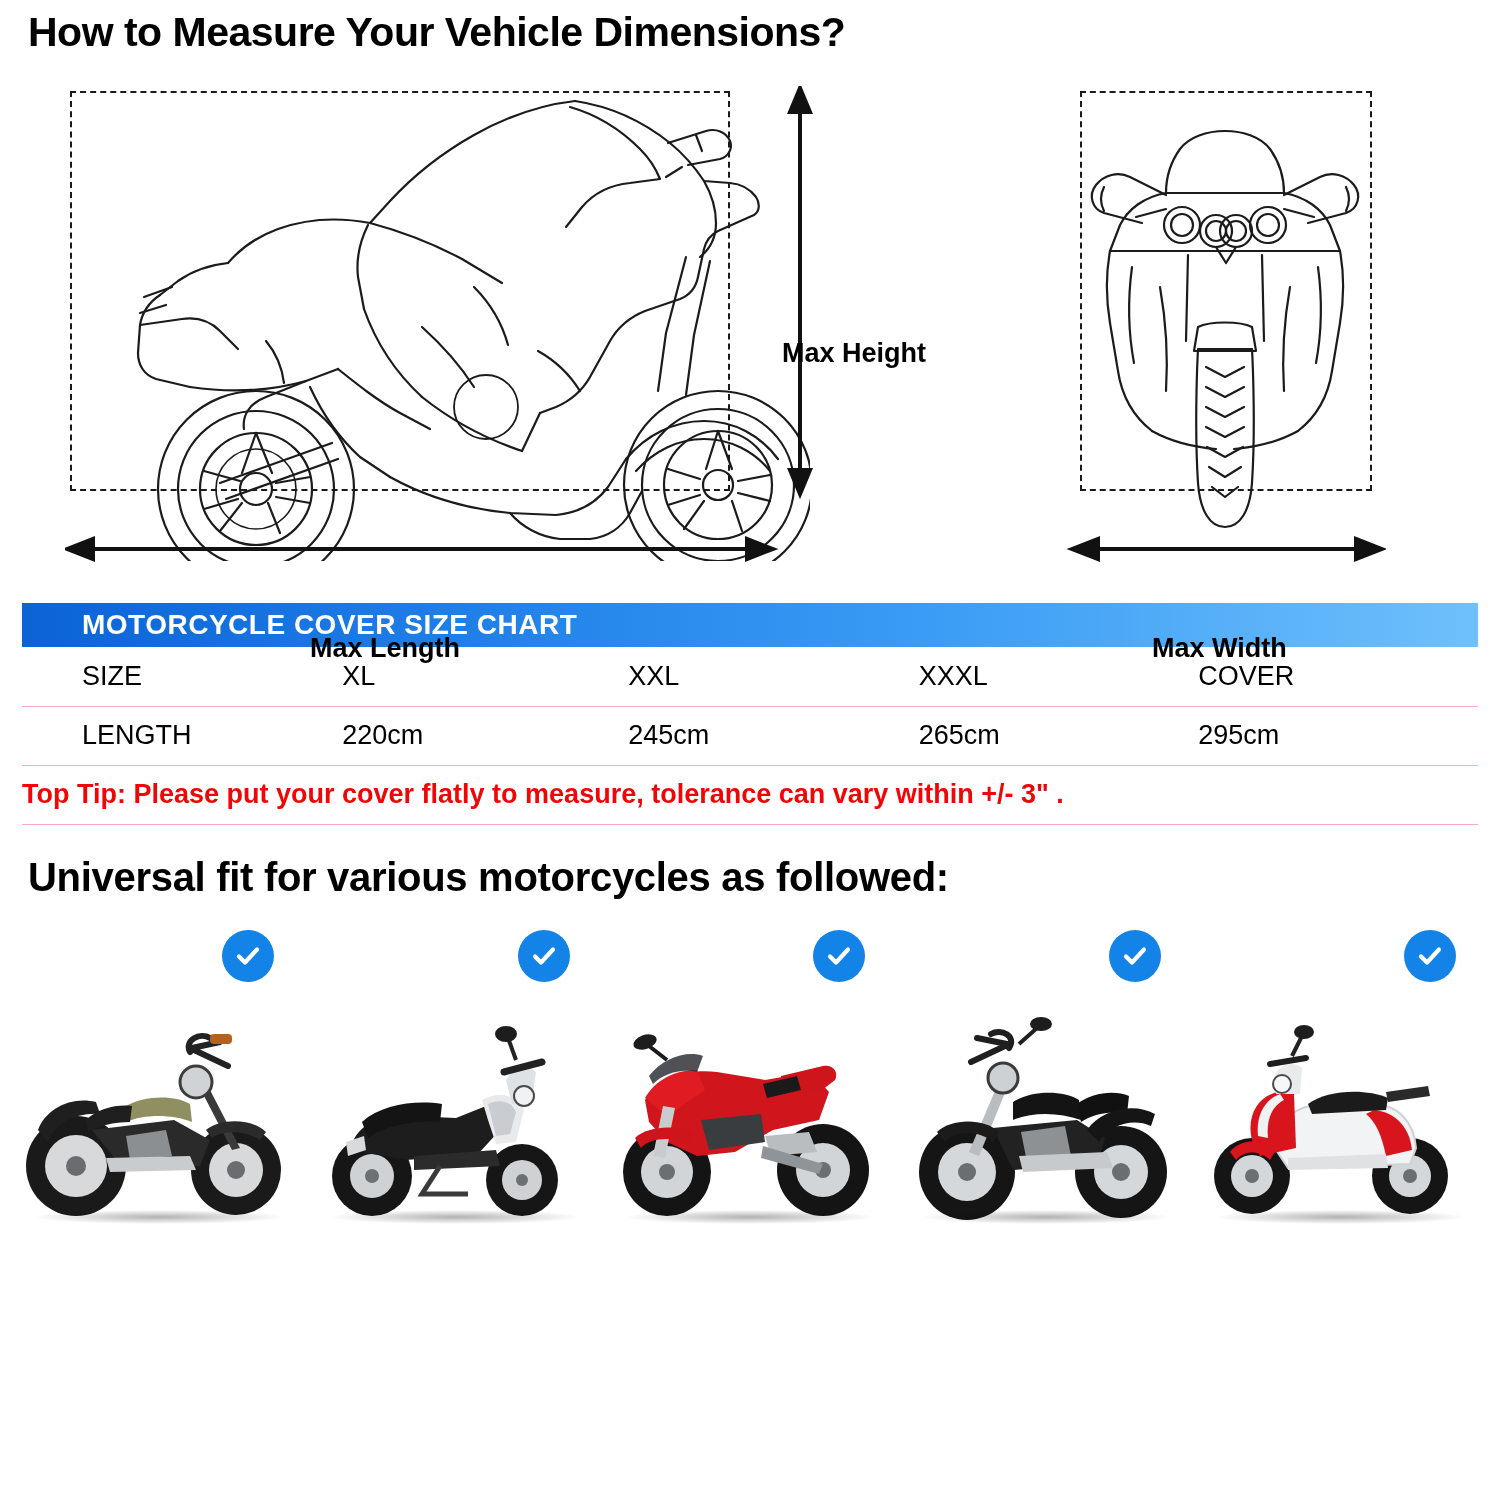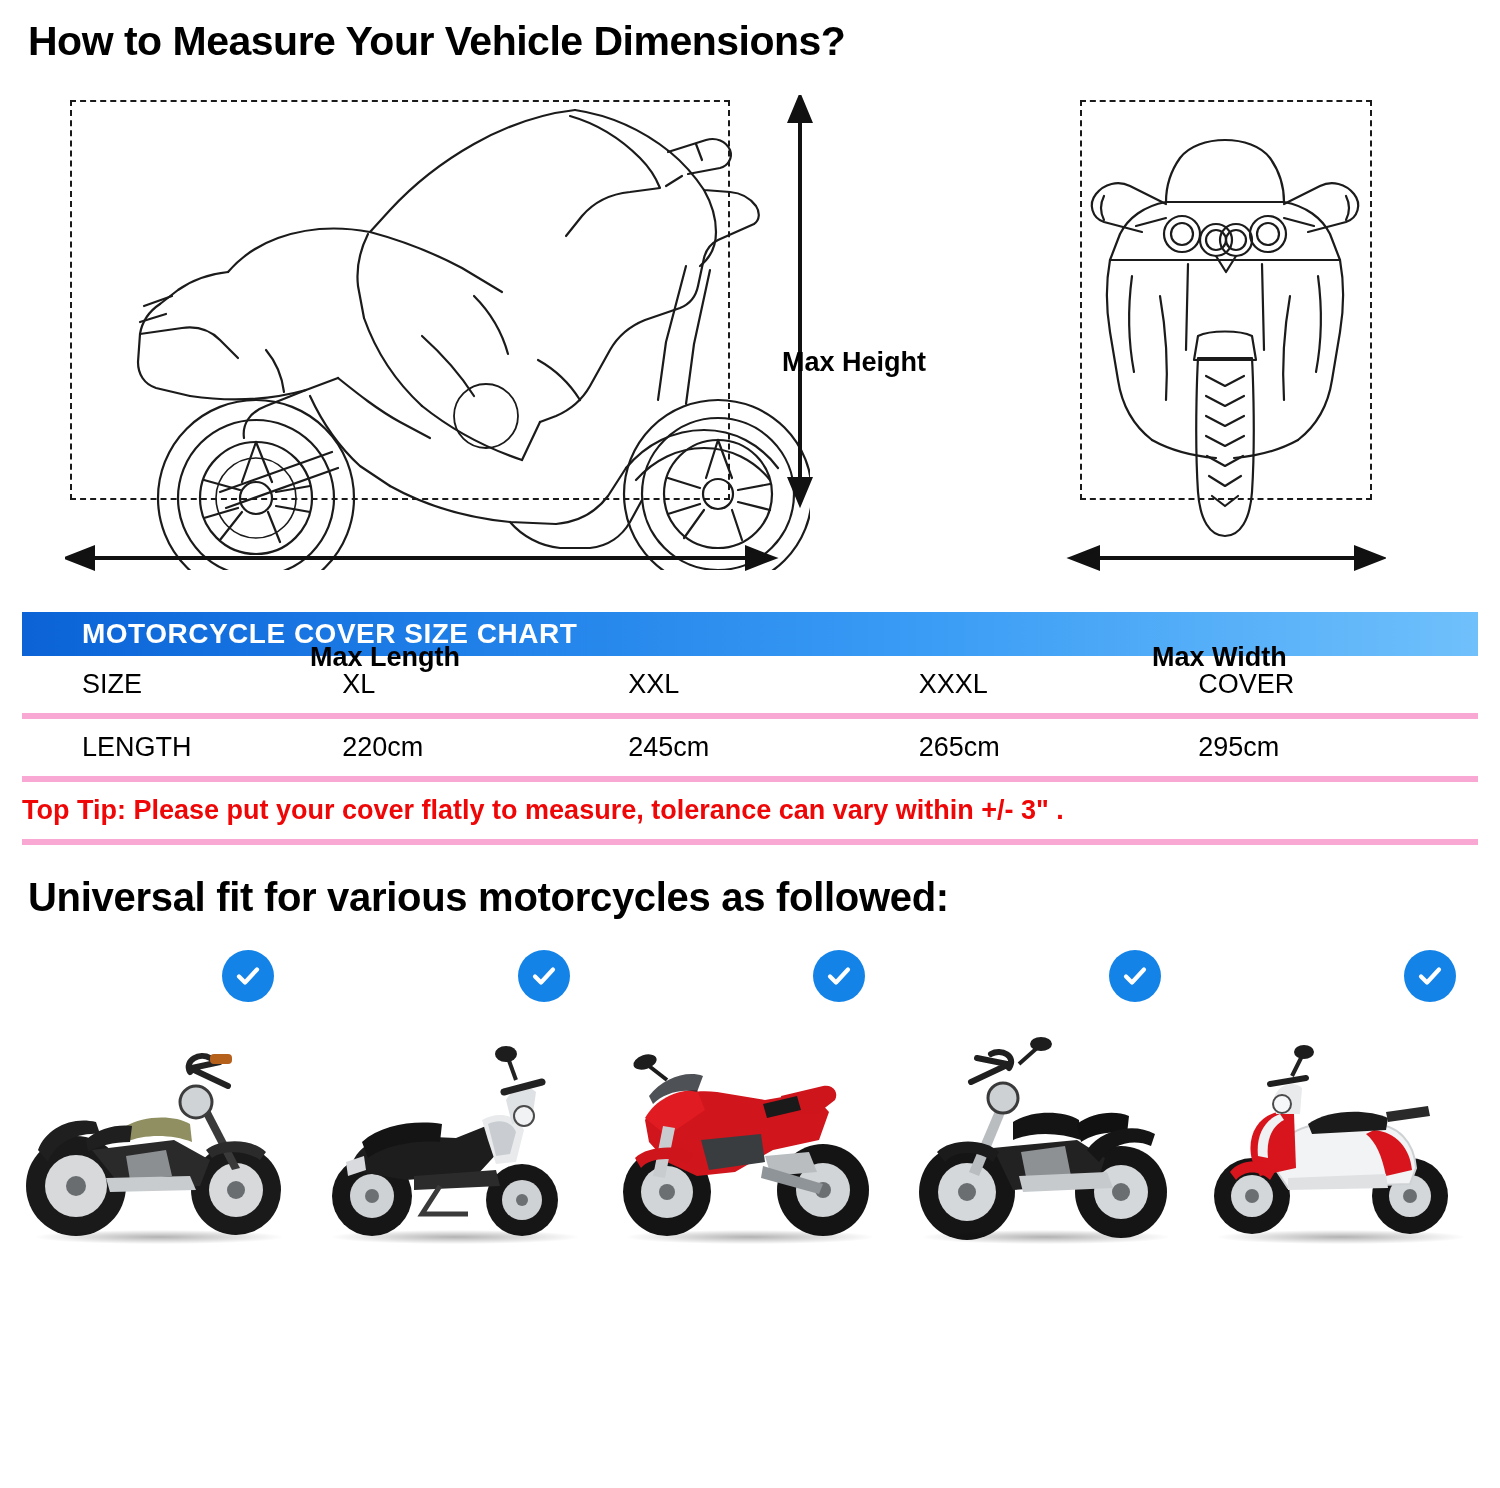--- a/index.html
+++ b/index.html
@@ -15,21 +15,21 @@
     color: #000000;
     position: relative;
     overflow: hidden;
   }
 
   
   .page-heading {
     font-size: 41px;
     font-weight: bold;
     letter-spacing: -0.5px;
-    padding: 17px 0 0 28px;
+    padding: 8px 0 0 28px;
     line-height: 1.2;
   }
 
   
   .diagram-area {
     position: relative;
     height: 540px;
     margin-top: 6px;
   }
 
@@ -77,21 +77,21 @@
     font-size: 28px;
     font-weight: bold;
     letter-spacing: 0.5px;
   }
   table.size-chart {
     width: 100%;
     border-collapse: collapse;
     font-size: 27px;
   }
   table.size-chart td {
-    border-bottom: 6px solid #f9a8d4;
+    border-bottom: 1px solid #f9a8d4;
     padding: 13px 0 13px 0;
     height: 59px;
     vertical-align: middle;
   }
   table.size-chart td.c0 { width: 300px; padding-left: 60px; }
   table.size-chart td.c1 { width: 268px; margin-top: 35px; }
   table.size-chart td.c2 { width: 272px; }
   table.size-chart td.c3 { width: 262px; }
   table.size-chart td.c4 { width: 262px; }
   .tip-row td {

